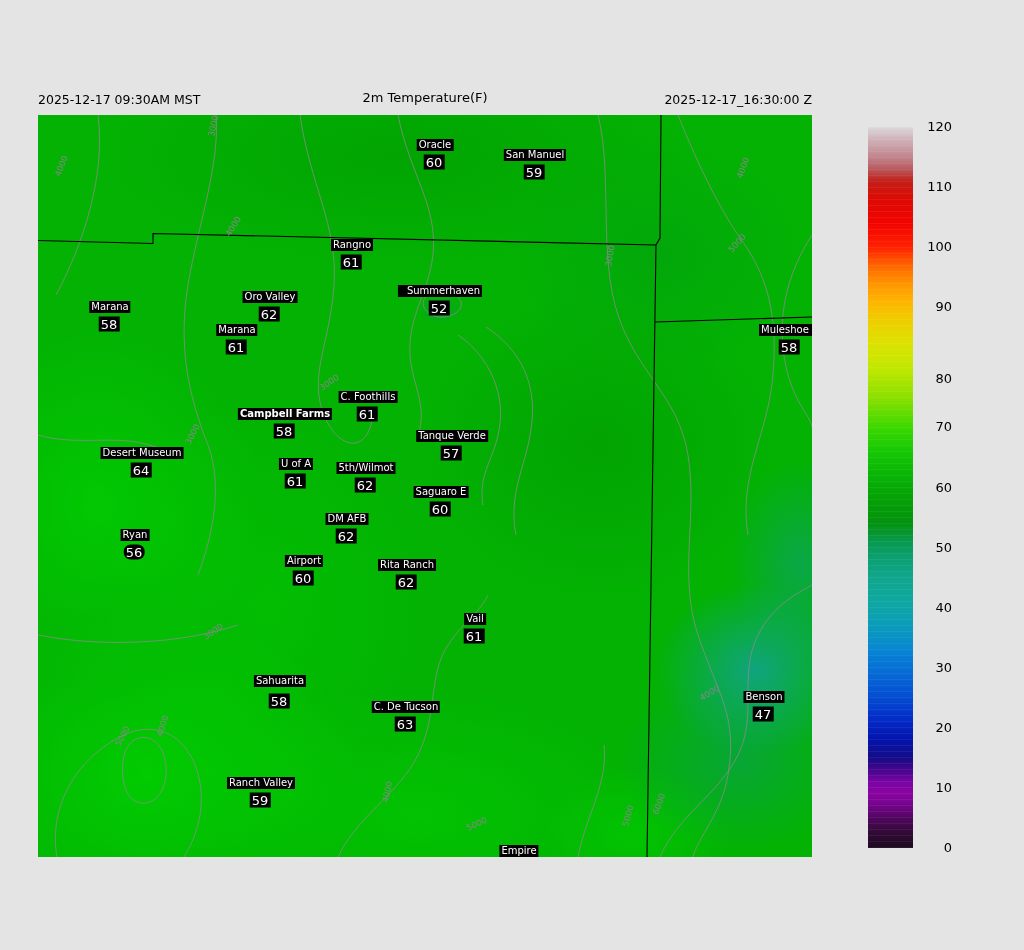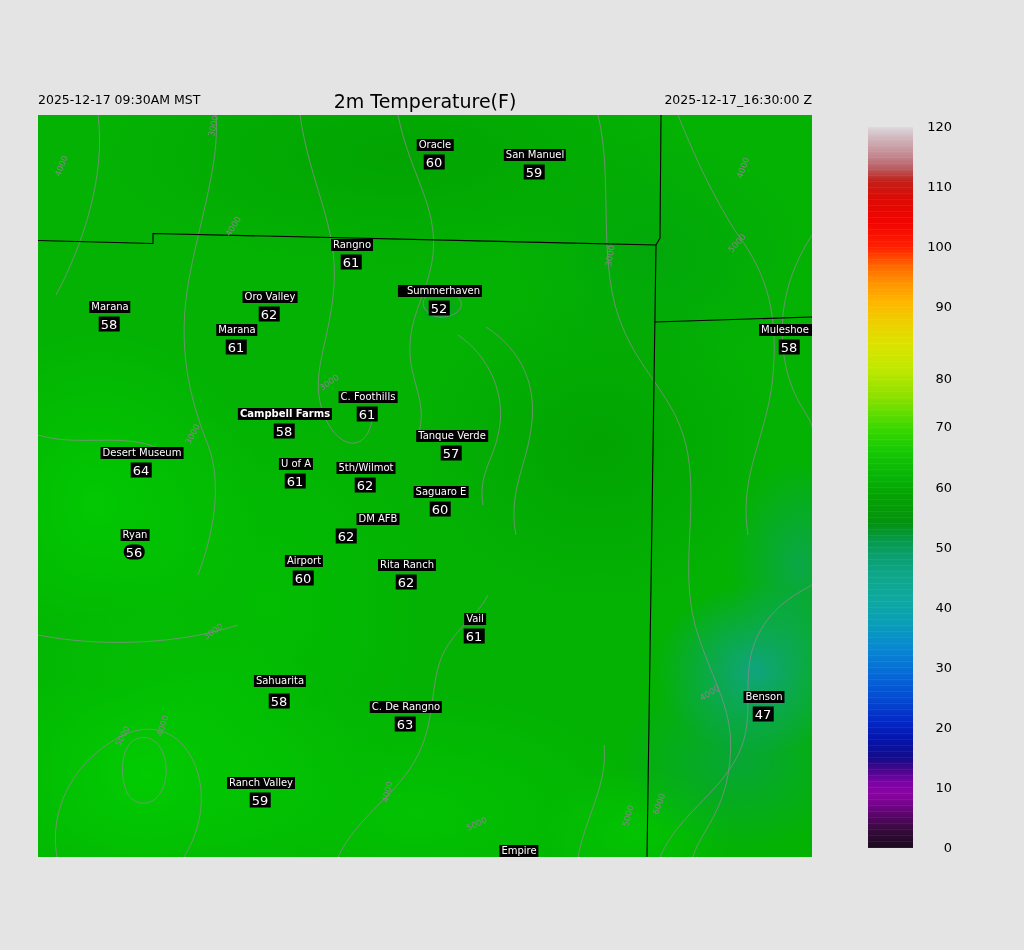--- a/index.html
+++ b/index.html
@@ -6,21 +6,21 @@
     --background:#e4e4e4; --county-border:#000000; --contour-line:#8f8b92;
     --label-bg:#000000; --label-fg:#ffffff; --map-base-green:#03b203;
   }
   *{margin:0;padding:0;box-sizing:border-box;}
   html,body{background:var(--background);}
   body{font-family:"DejaVu Sans","Liberation Sans",sans-serif;}
   #page{position:relative;width:1024px;height:950px;background:var(--background);overflow:hidden;}
 
   .hdr{position:absolute;color:#000;white-space:nowrap;}
   #ts-left{left:38px;top:92px;font-size:12.5px;}
-  #title{left:425px;top:90px;font-size:19px;transform:translateX(-50%);}
+  #title{left:425px;top:90px;font-size:13px;transform:translateX(-50%);}
   #ts-right{left:812px;top:92px;font-size:12.5px;transform:translateX(-100%);}
 
   #map{position:absolute;left:38px;top:115px;width:774px;height:742px;overflow:hidden;}
   #map-bg{position:absolute;inset:0;background-color:var(--map-base-green);
     background-image:
       radial-gradient(140px 120px at 718px 555px, rgba(18,162,140,.90), rgba(18,162,140,0) 72%),
       radial-gradient(100px 150px at 762px 450px, rgba(16,158,128,.55), rgba(16,158,128,0) 70%),
       radial-gradient(170px 130px at 700px 645px, rgba(12,154,104,.50), rgba(12,154,104,0) 70%),
       radial-gradient(30px 20px at 402px 194px, rgba(14,146,96,.60), rgba(14,146,96,0) 70%),
       radial-gradient(400px 150px at 360px 40px, rgba(0,150,0,.50), rgba(0,150,0,0) 75%),
@@ -127,35 +127,35 @@
         <div class="st-name" style="left: 414px; top: 321px;">Tanque Verde</div>
         <div class="st-temp" style="left: 413px; top: 338px;">57</div>
         <div class="st-name" style="left: 104px; top: 338px;">Desert Museum</div>
         <div class="st-temp" style="left: 103px; top: 355px;">64</div>
         <div class="st-name" style="left: 258px; top: 349px;">U of A</div>
         <div class="st-temp" style="left: 257px; top: 366px;">61</div>
         <div class="st-name" style="left: 328px; top: 353px;">5th/Wilmot</div>
         <div class="st-temp" style="left: 327px; top: 370px;">62</div>
         <div class="st-name" style="left: 403px; top: 377px;">Saguaro E</div>
         <div class="st-temp" style="left: 402px; top: 394px;">60</div>
-        <div class="st-name" style="left: 309px; top: 404px; margin-left: 31px;">DM AFB</div>
+        <div class="st-name" style="left: 309px; top: 404px;">DM AFB</div>
         <div class="st-temp" style="left: 308px; top: 421px;">62</div>
         <div class="st-name" style="left: 97px; top: 420px;">Ryan</div>
         <div class="st-temp" style="left: 96px; top: 437px; border-radius: 7px;">56</div>
         <div class="st-name" style="left: 266px; top: 446px;">Airport</div>
         <div class="st-temp" style="left: 265px; top: 463px;">60</div>
         <div class="st-name" style="left: 369px; top: 450px;">Rita Ranch</div>
         <div class="st-temp" style="left: 368px; top: 467px;">62</div>
         <div class="st-name" style="left: 437px; top: 504px;">Vail</div>
         <div class="st-temp" style="left: 436px; top: 521px;">61</div>
         <div class="st-name" style="left: 242px; top: 566px;">Sahuarita</div>
         <div class="st-temp" style="left: 241px; top: 586px;">58</div>
         <div class="st-name" style="left: 726px; top: 582px;">Benson</div>
         <div class="st-temp" style="left: 725px; top: 599px;">47</div>
-        <div class="st-name" style="left: 368px; top: 592px;">C. De Rangno</div>
+        <div class="st-name" style="left: 368px; top: 592px;">C. De Tucson</div>
         <div class="st-temp" style="left: 367px; top: 609px;">63</div>
         <div class="st-name" style="left: 223px; top: 668px;">Ranch Valley</div>
         <div class="st-temp" style="left: 222px; top: 685px;">59</div>
         <div class="st-name" style="left: 481px; top: 736px;">Empire</div>
       </div>
   </div>
 
   <div id="cb-bar" style="background: linear-gradient(rgb(220, 216, 220) 0%, rgb(207, 180, 186) 1.67%, rgb(194, 133, 141) 4.17%, rgb(184, 90, 94) 5.83%, rgb(194, 32, 24) 7.5%, rgb(220, 10, 4) 10%, rgb(242, 4, 0) 13.33%, rgb(255, 32, 0) 16.67%, rgb(255, 100, 0) 19.17%, rgb(255, 148, 0) 21.67%, rgb(255, 180, 0) 24.17%, rgb(240, 204, 0) 26.67%, rgb(220, 226, 0) 30%, rgb(194, 232, 0) 33.33%, rgb(140, 224, 0) 37.5%, rgb(60, 216, 0) 41.67%, rgb(22, 200, 4) 45%, rgb(8, 180, 6) 48.33%, rgb(4, 160, 4) 51.67%, rgb(4, 146, 16) 55%, rgb(8, 154, 78) 57.5%, rgb(12, 160, 116) 60%, rgb(16, 166, 140) 62.5%, rgb(14, 168, 160) 65.83%, rgb(10, 156, 186) 69.17%, rgb(8, 134, 210) 72.5%, rgb(6, 106, 214) 75.83%, rgb(4, 76, 210) 79.17%, rgb(4, 40, 198) 82.5%, rgb(4, 20, 172) 85%, rgb(20, 12, 136) 87.5%, rgb(70, 6, 140) 89.17%, rgb(122, 4, 164) 90.83%, rgb(138, 4, 162) 92.5%, rgb(114, 4, 136) 94.17%, rgb(82, 6, 96) 95.83%, rgb(54, 10, 60) 97.5%, rgb(28, 10, 30) 100%);"></div>
   <div id="cb-bands"></div>
   <div id="cb-ticks">

